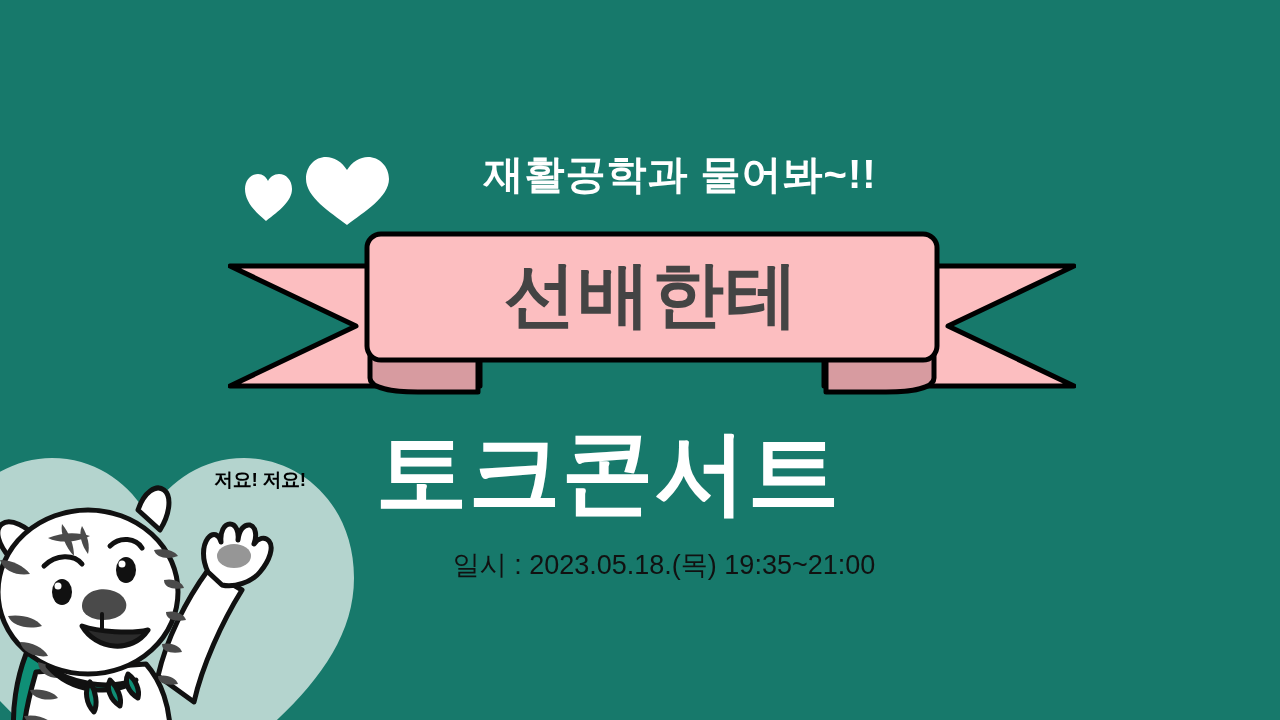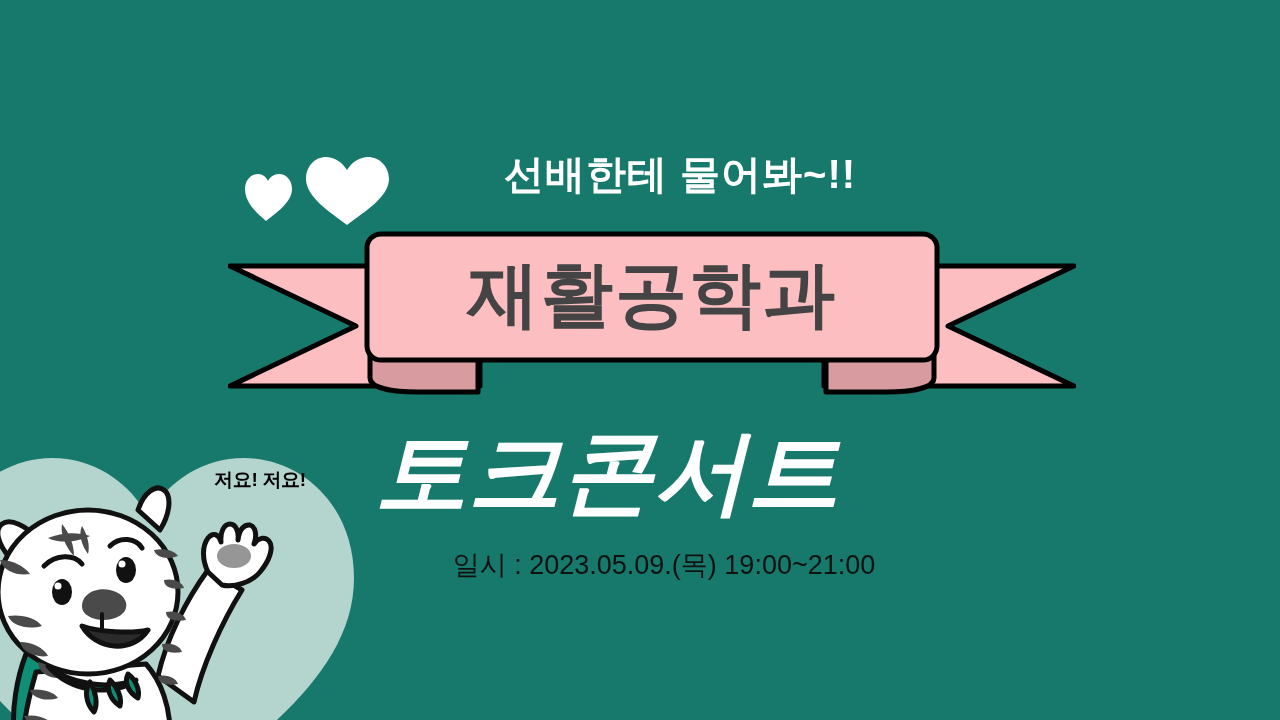--- a/index.html
+++ b/index.html
@@ -87,21 +87,20 @@
     width: 1168px;
     text-align: center;
     padding-left: 48px;
     box-sizing: border-box;
     color: #ffffff;
     font-size: 92px;
     font-weight: 700;
     letter-spacing: 1px;
     line-height: 1.1;
     white-space: nowrap;
-    font-style: italic;
   }
 
   
   .date-line {
     position: absolute;
     left: 0;
     top: 552px;
     width: 1280px;
     text-align: center;
     padding-left: 48px;
@@ -155,40 +154,40 @@
     <g>
       <path d="M22 66 C 10 56, 1 46, 1 34 C 1 25, 7 19, 14 19 C 19 19, 22 22, 24 26
                C 26 22, 30 19, 35 19 C 42 19, 48 25, 48 34 C 48 46, 35 56, 22 66 Z" fill="#ffffff"></path>
     </g>
     <g>
       <path d="M103 70 C 86 57, 62 42, 62 24 C 62 11, 71 2, 82 2 C 90 2, 98 7, 103 15
                C 108 7, 116 2, 124 2 C 135 2, 145 11, 145 24 C 145 42, 120 57, 103 70 Z" fill="#ffffff"></path>
     </g>
   </svg>
 
-  <div class="tagline">선배한테 물어봐~!!</div>
+  <div class="tagline">재활공학과 물어봐~!!</div>
 
   <svg class="ribbon-wrap" viewBox="0 0 848 180">
 
     <path d="M2 40 L 252 40 L 252 160 L 2 160 L 128 100 Z" fill="#fcbec0" stroke="#000000" stroke-width="5" stroke-linejoin="round"></path>
 
     <path d="M846 40 L 596 40 L 596 160 L 846 160 L 720 100 Z" fill="#fcbec0" stroke="#000000" stroke-width="5" stroke-linejoin="round"></path>
 
     <path d="M142 118 L 142 152 C 142 162, 164 166, 190 166 L 250 166 L 250 132 L 190 132 C 164 132, 142 128, 142 118 Z" fill="#d79ba0" stroke="#000000" stroke-width="5" stroke-linejoin="round"></path>
 
     <path d="M706 118 L 706 152 C 706 162, 684 166, 658 166 L 598 166 L 598 132 L 658 132 C 684 132, 706 128, 706 118 Z" fill="#d79ba0" stroke="#000000" stroke-width="5" stroke-linejoin="round"></path>
 
     <rect x="139" y="8" width="570" height="126" rx="14" ry="14" fill="#fcbec0" stroke="#000000" stroke-width="5"></rect>
   </svg>
 
-  <div class="ribbon-text">재활공학과</div>
+  <div class="ribbon-text">선배한테</div>
 
   <div class="main-title">토크콘서트</div>
 
-  <div class="date-line">일시 : 2023.05.09.(목) 19:00~21:00</div>
+  <div class="date-line">일시 : 2023.05.18.(목) 19:35~21:00</div>
 
   <svg class="mascot" viewBox="0 0 320 290">
     <g stroke="#111111" stroke-width="5" stroke-linejoin="round" stroke-linecap="round">
 
       <path d="M40 214 C 30 240, 26 270, 28 292 L 150 292 C 146 258, 130 230, 108 214 Z" fill="#0f8f76"></path>
 
       <path d="M50 232 C 42 260, 38 278, 38 292 L 184 292 C 184 268, 176 242, 160 224 Z" fill="#ffffff"></path>
 
       <path d="M172 236 C 180 200, 200 160, 222 130 L 256 150 C 236 182, 216 226, 208 262 Z" fill="#ffffff"></path>
 

